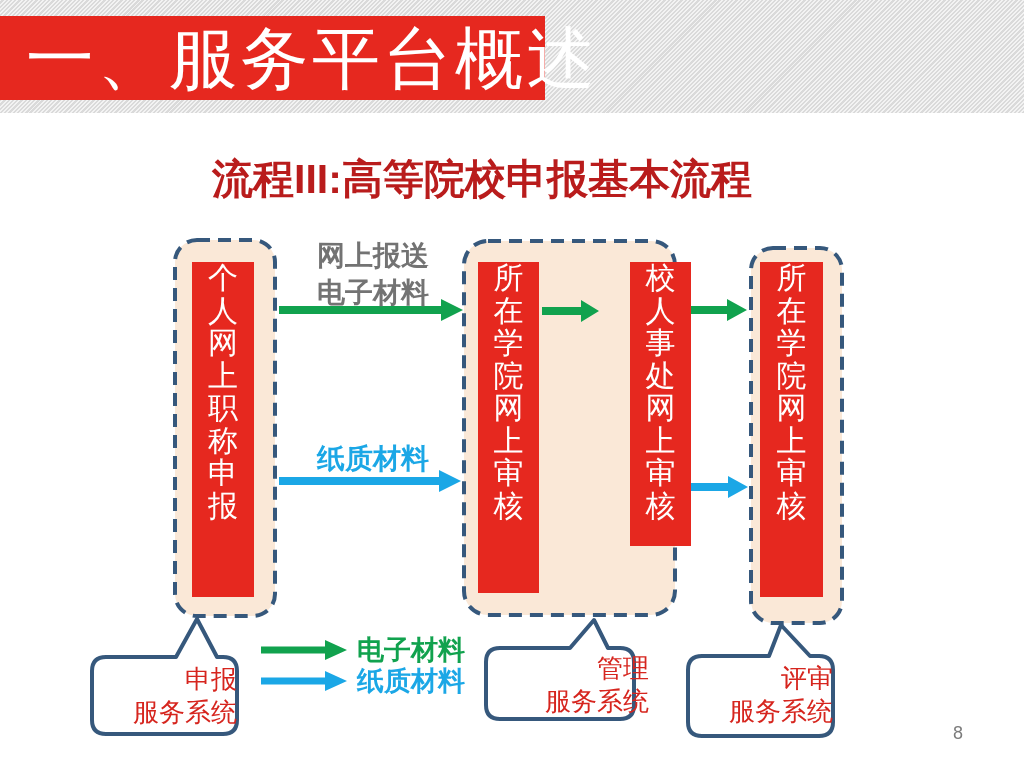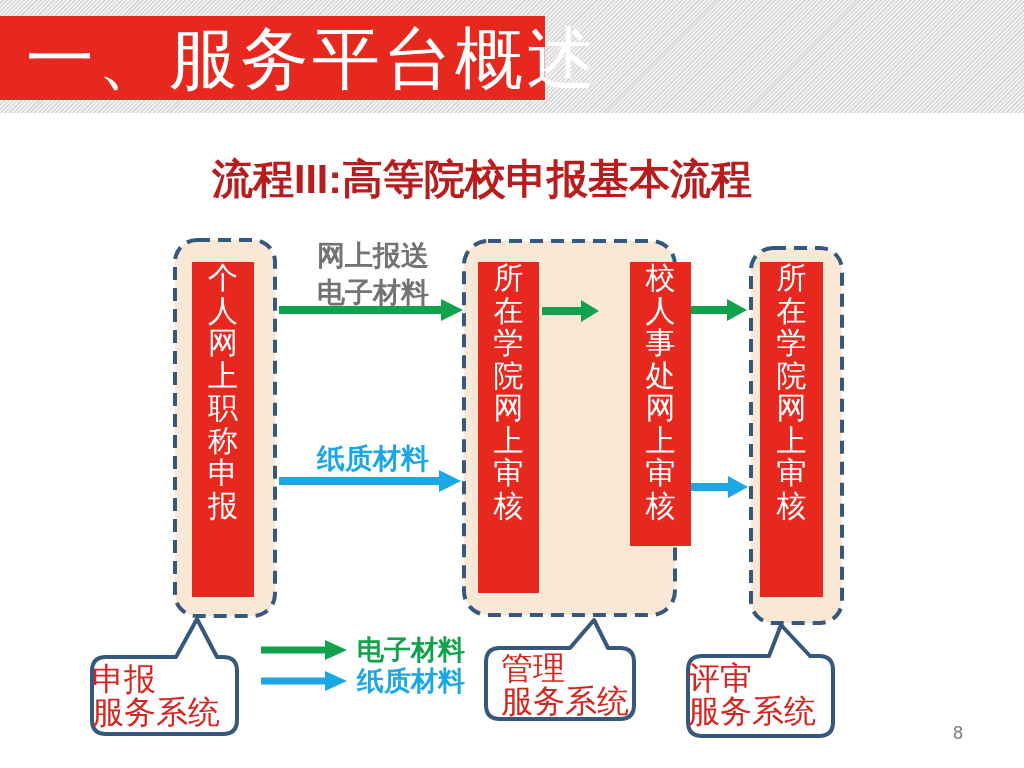--- a/index.html
+++ b/index.html
@@ -53,22 +53,22 @@
 
   
   .legend-label {
     position: absolute; font-size: 27px; font-weight: 600; line-height: 31px; white-space: nowrap;
   }
   .legend-label.green { color: #11a24e; }
   .legend-label.blue { color: #1ba7e6; }
 
   
   .callout-label {
-    position: absolute; text-align: left; color: #d6251e;
-    font-size: 32px; font-weight: 500; line-height: 33px; white-space: pre-line;
+    position: absolute; text-align: right; color: #d6251e;
+    font-size: 26px; font-weight: 500; line-height: 33px; white-space: pre-line;
   }
 
   .page-number {
     position: absolute; left: 938px; top: 722px; width: 40px; text-align: center;
     color: #7b7b7b; font-size: 18px; font-weight: 400; line-height: 22px;
   }
 </style>
 </head>
 <body>
 

